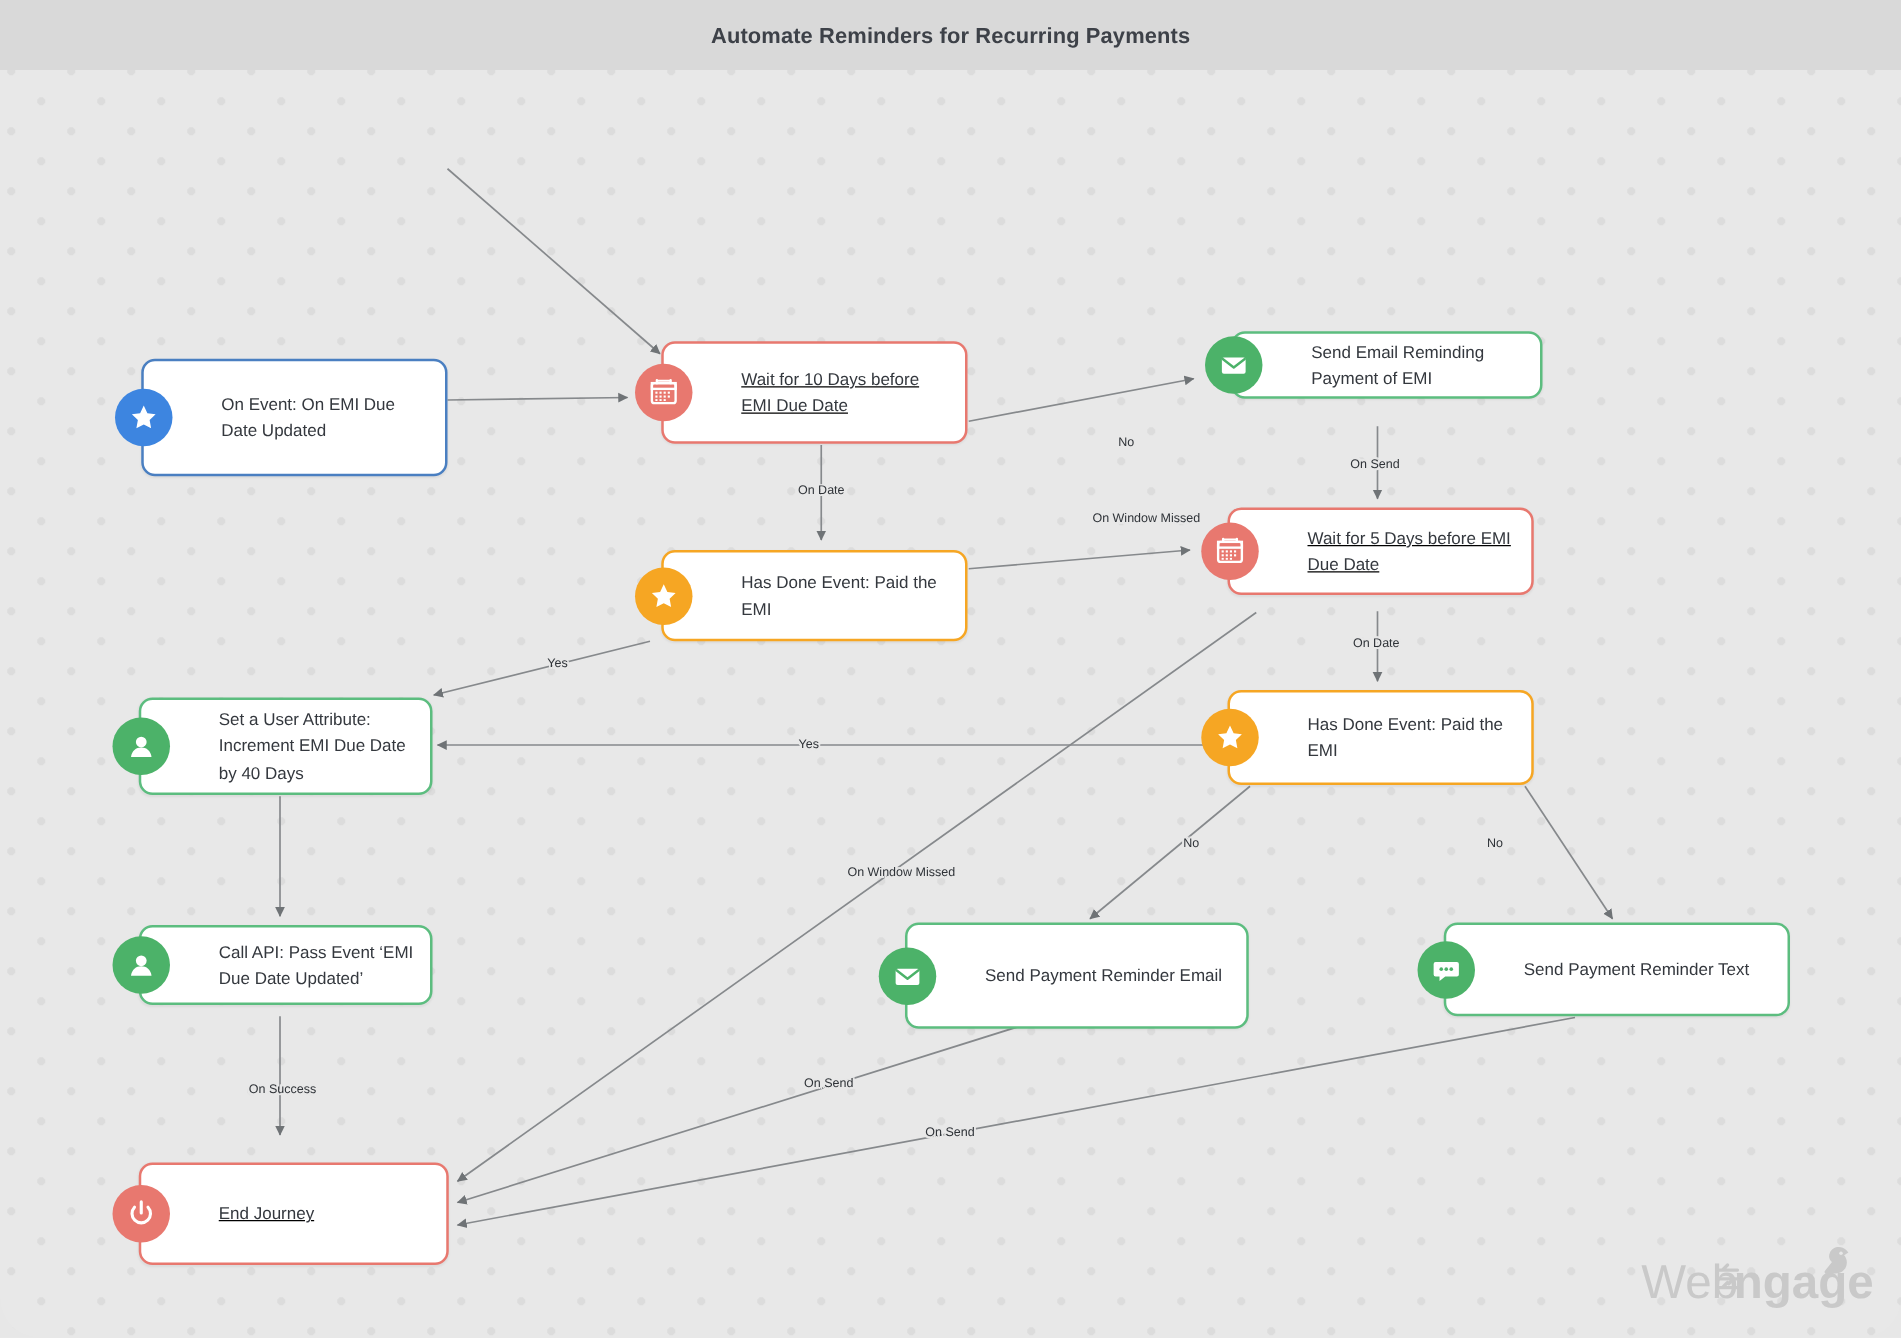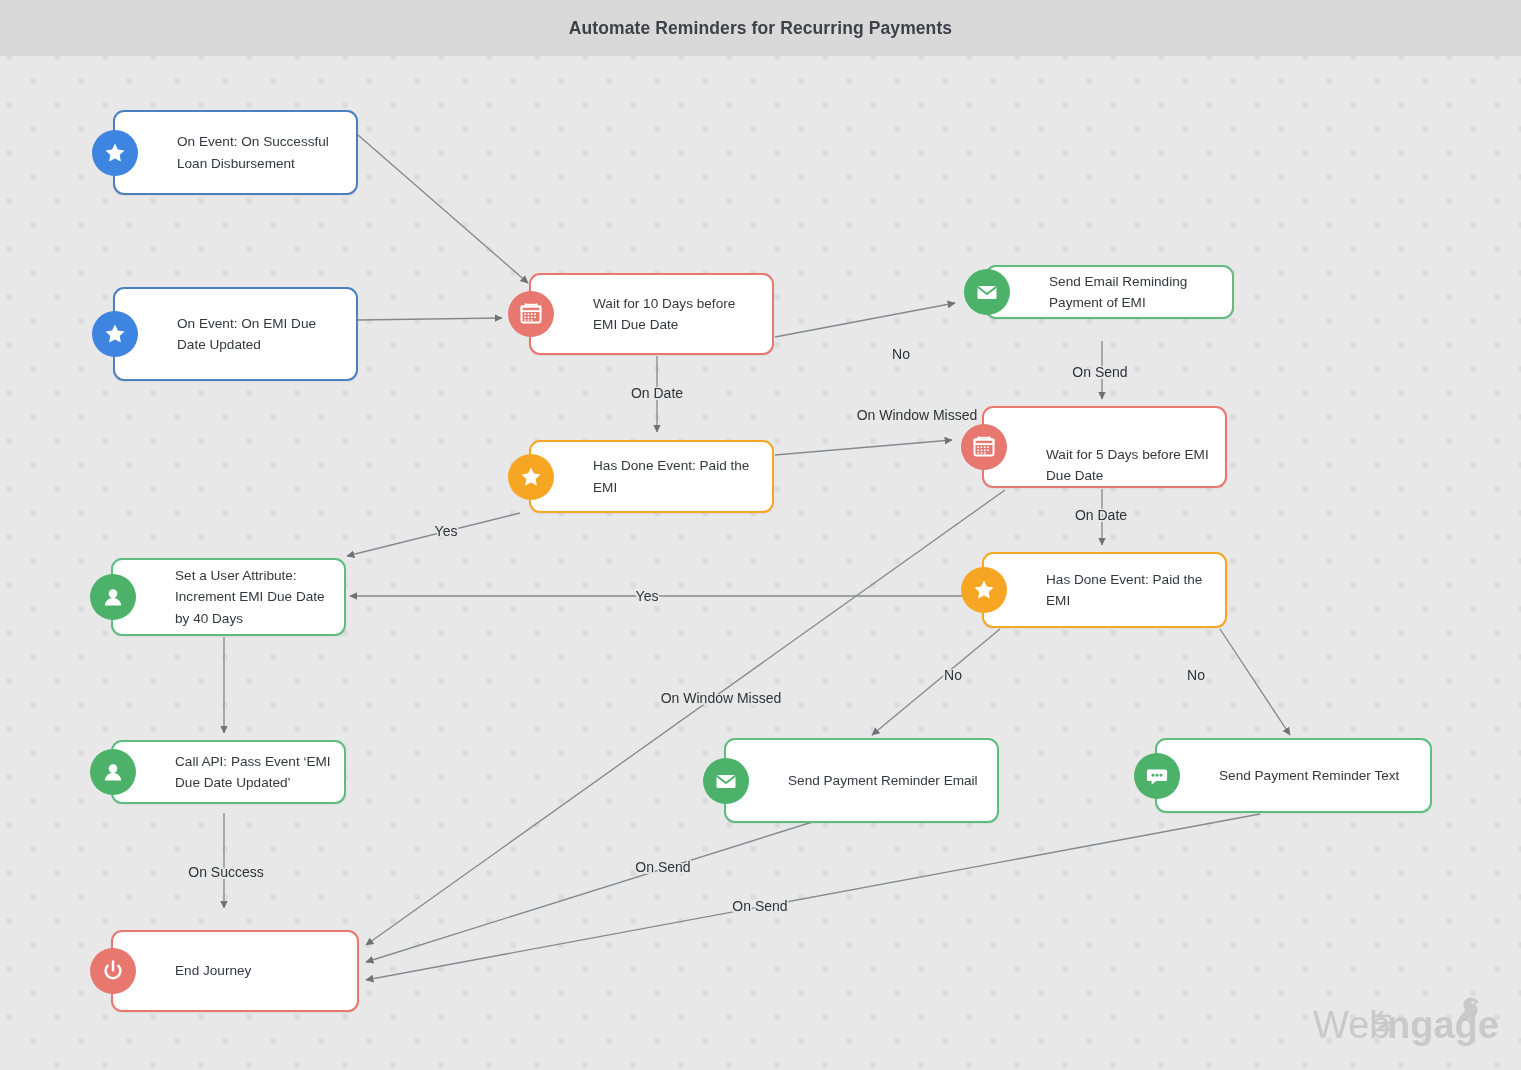--- a/index.html
+++ b/index.html
@@ -43,21 +43,21 @@
   #edges {
     position: absolute;
     left: 0; top: 0;
     width: 1521px; height: 1070px;
     z-index: 5;
     pointer-events: none;
   }
   .edge-label {
     position: absolute;
     z-index: 12;
-    font-size: 14px;
+    font-size: 10px;
     color: #2f3338;
     white-space: nowrap;
     font-weight: 500;
     transform: translate(-50%, -50%);
     text-shadow:
       -1.5px 0 #e8e8e8, 1.5px 0 #e8e8e8, 0 -1.5px #e8e8e8, 0 1.5px #e8e8e8,
       -1.5px -1.5px #e8e8e8, 1.5px 1.5px #e8e8e8, 1.5px -1.5px #e8e8e8, -1.5px 1.5px #e8e8e8;
   }
   .node {
     position: absolute;
@@ -86,21 +86,21 @@
     border-radius: 50%;
     display: flex;
     align-items: center;
     justify-content: center;
     z-index: 3;
   }
   .node-icon svg { display: block; }
   
   .n-blue   { border-color: #4a7fc1; }
   .i-blue   { background: #3d85e0; }
-  .n-red    { border-color: #e8786f; }
+  .n-red    { border-color: #e8786f; text-decoration: underline; }
   .i-red    { background: #e8786f; }
   .n-orange { border-color: #f6a623; }
   .i-orange { background: #f6a623; }
   .n-green  { border-color: #5cbd7f; }
   .i-green  { background: #4cb269; }
 
   #logo {
     position: absolute;
     right: 22px;
     bottom: 14px;
@@ -168,28 +168,20 @@
   <div class="edge-label" style="left:1101px; top:515px;">On Date</div>
   <div class="edge-label" style="left:446px;  top:531px;">Yes</div>
   <div class="edge-label" style="left:647px;  top:596px;">Yes</div>
   <div class="edge-label" style="left:953px;  top:675px;">No</div>
   <div class="edge-label" style="left:1196px; top:675px;">No</div>
   <div class="edge-label" style="left:721px; top:698px;">On Window Missed</div>
   <div class="edge-label" style="left:226px; top:872px;">On Success</div>
   <div class="edge-label" style="left:663px; top:867px;">On Send</div>
   <div class="edge-label" style="left:760px; top:906px;">On Send</div>
 
-  <div class="node n-blue" style="left:113px; top:110px; width:245px; height:85px;">
-    <div class="node-icon i-blue">
-      <svg width="24" height="24" viewBox="0 0 24 24">
-          <path fill="#fff" d="M12 2.4l2.9 6.1 6.6.9-4.8 4.6 1.2 6.6L12 17.5 6.1 20.6l1.2-6.6L2.5 9.4l6.6-.9z"></path>
-        </svg>
-    </div>
-    <div class="label">On Event: On Successful Loan Disbursement</div>
-  </div>
 
   <div class="node n-blue" style="left:113px; top:287px; width:245px; height:94px;justify-content:center;">
     <div class="node-icon i-blue">
       <svg width="24" height="24" viewBox="0 0 24 24">
           <path fill="#fff" d="M12 2.4l2.9 6.1 6.6.9-4.8 4.6 1.2 6.6L12 17.5 6.1 20.6l1.2-6.6L2.5 9.4l6.6-.9z"></path>
         </svg>
     </div>
     <div class="label">On Event: On EMI Due Date Updated</div>
   </div>
 
@@ -230,21 +222,21 @@
   <div class="node n-green" style="left:985px; top:265px; width:249px; height:54px;">
     <div class="node-icon i-green">
       <svg width="26" height="26" viewBox="0 0 26 26">
         <rect x="3.5" y="7" width="19" height="13" rx="1.6" fill="#fff"></rect>
         <path d="M4.2 8.2 L13 15 L21.8 8.2" fill="none" stroke="#4cb269" stroke-width="1.9" stroke-linecap="round" stroke-linejoin="round"></path>
       </svg>
     </div>
     <div class="label">Send Email Reminding Payment of EMI</div>
   </div>
 
-  <div class="node n-red" style="left:982px; top:406px; width:245px; height:82px;align-items:flex-end;">
+  <div class="node n-red" style="left:982px; top:406px; width:245px; height:70px;">
     <div class="node-icon i-red">
       <svg width="26" height="26" viewBox="0 0 26 26">
         <rect x="3.5" y="5.5" width="19" height="16" rx="2" fill="none" stroke="#fff" stroke-width="1.9"></rect>
         <rect x="3.5" y="5.5" width="19" height="4.6" fill="none" stroke="#fff" stroke-width="1.9"></rect>
         <path d="M7.5 5.5 L7.5 3.2 M18.5 5.5 L18.5 3.2" stroke="#fff" stroke-width="1.9" stroke-linecap="round"></path>
         <path d="M7.5 3.6 L18.5 3.6" stroke="#fff" stroke-width="1.6"></path>
         <g fill="#fff">
           <rect x="6.3" y="12.3" width="1.7" height="1.7"></rect>
             <rect x="9.6" y="12.3" width="1.7" height="1.7"></rect>
           <rect x="12.9" y="12.3" width="1.7" height="1.7"></rect>

